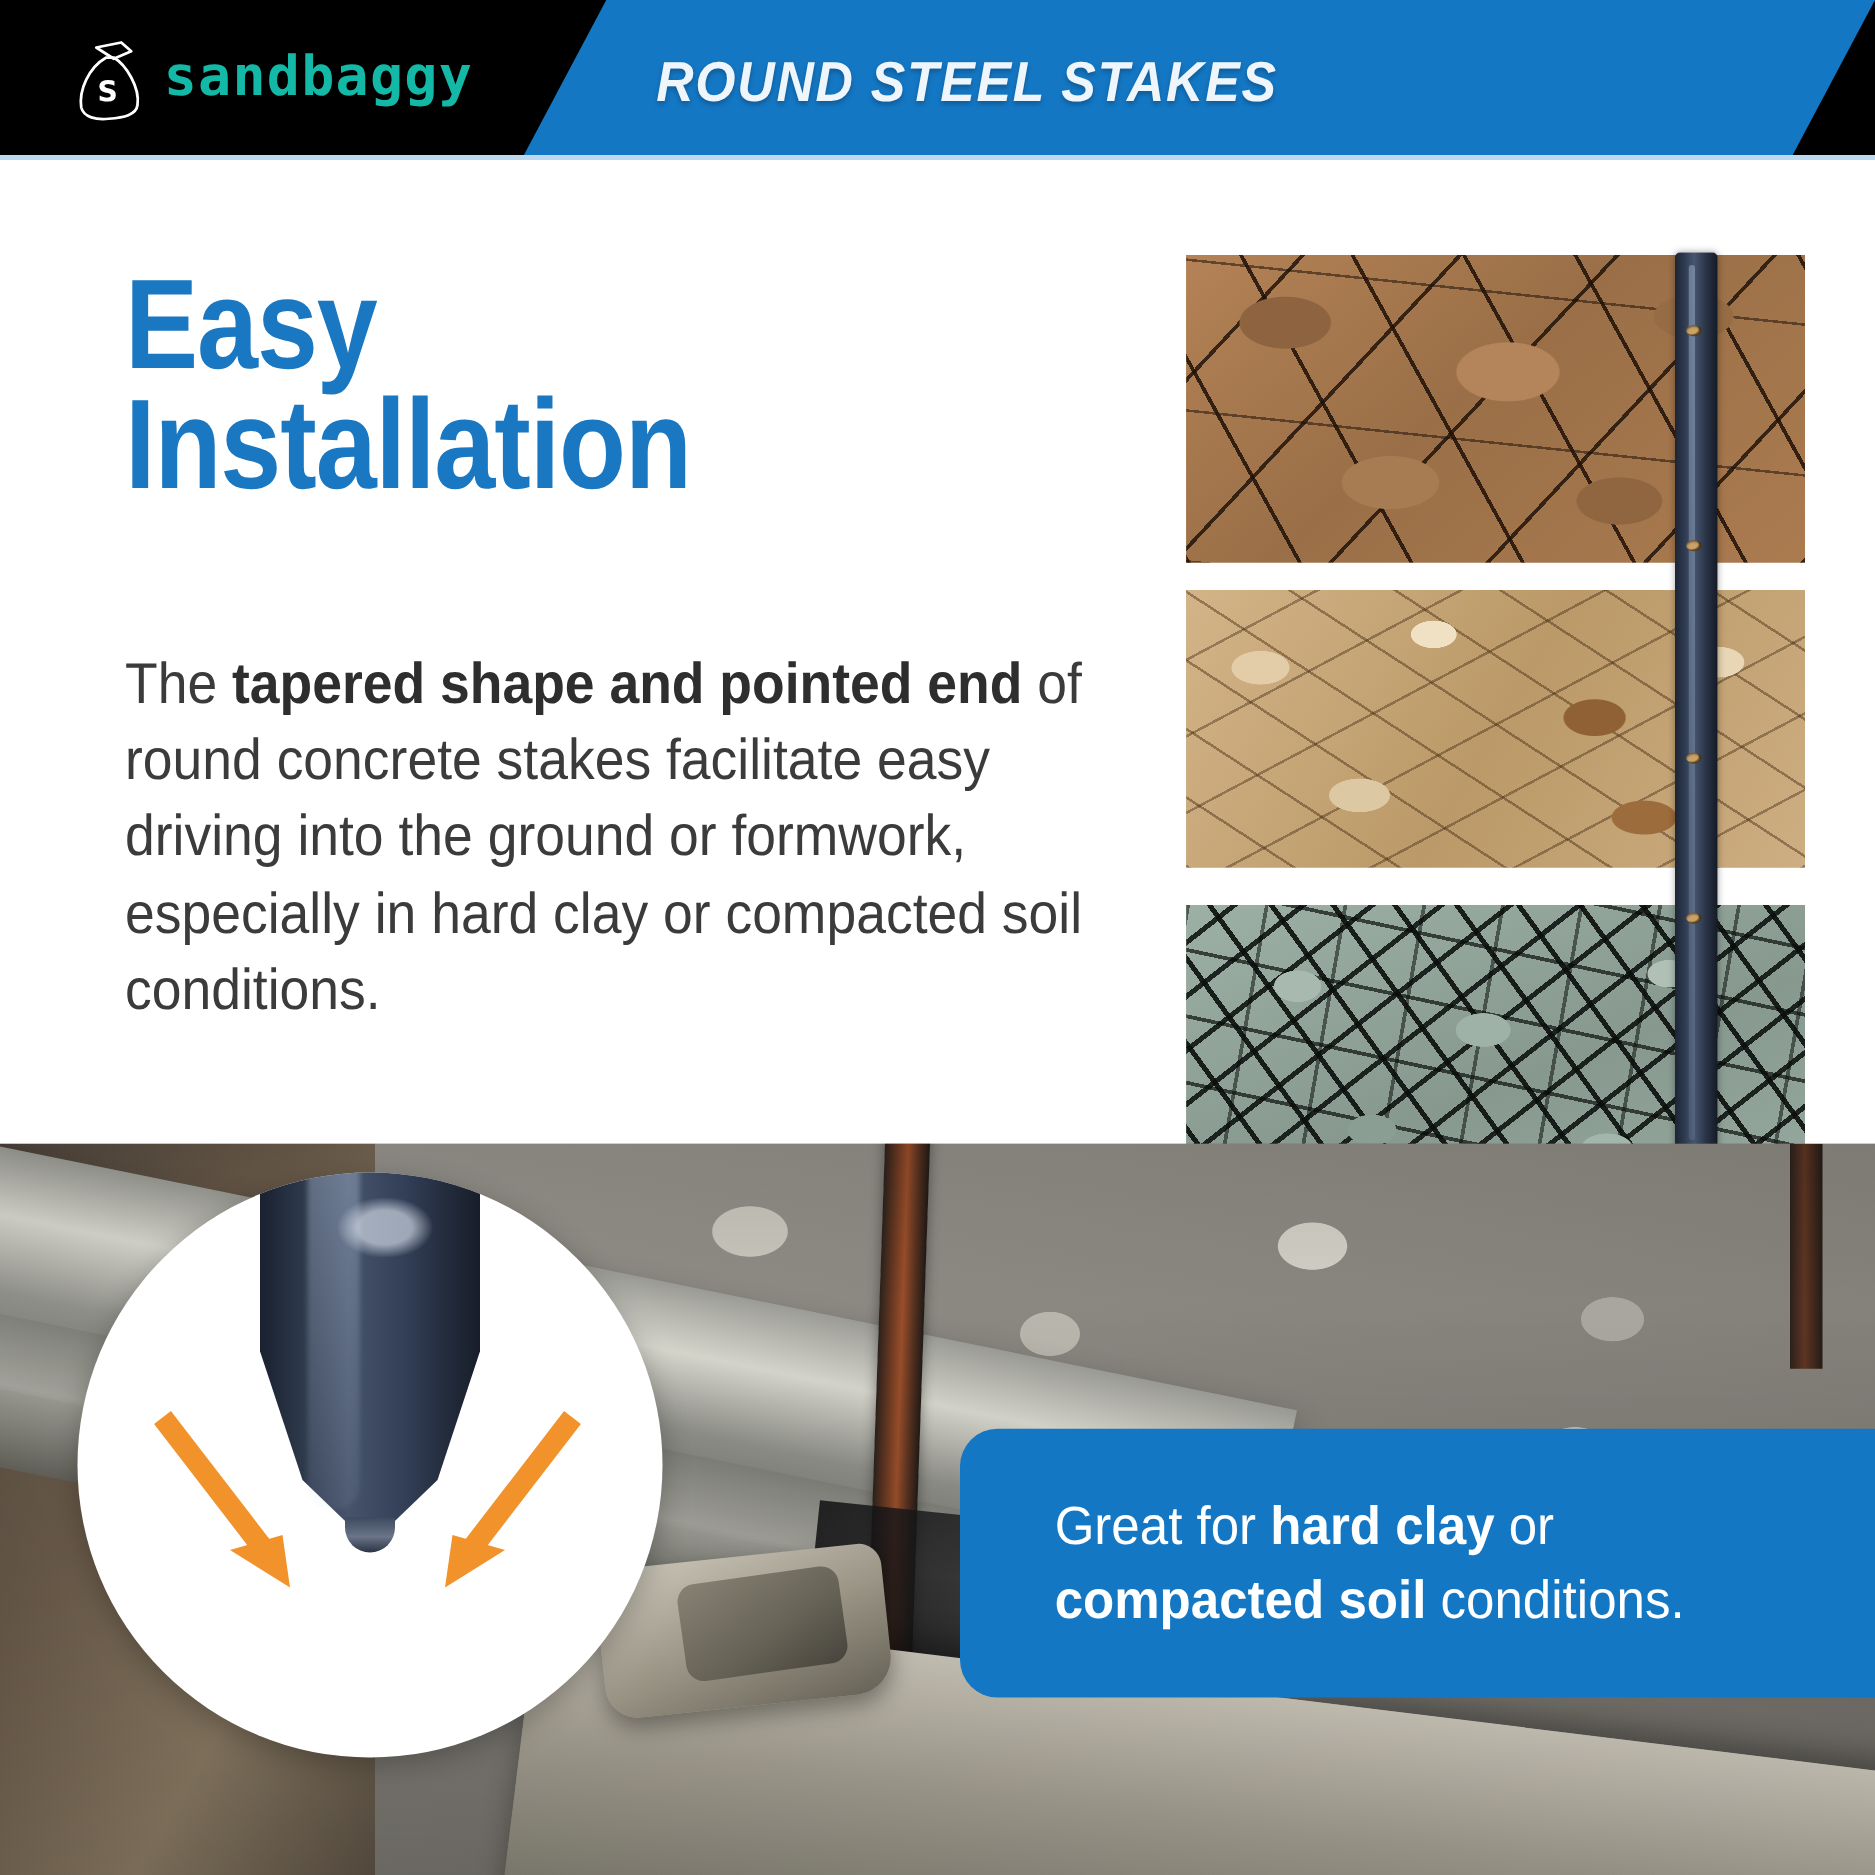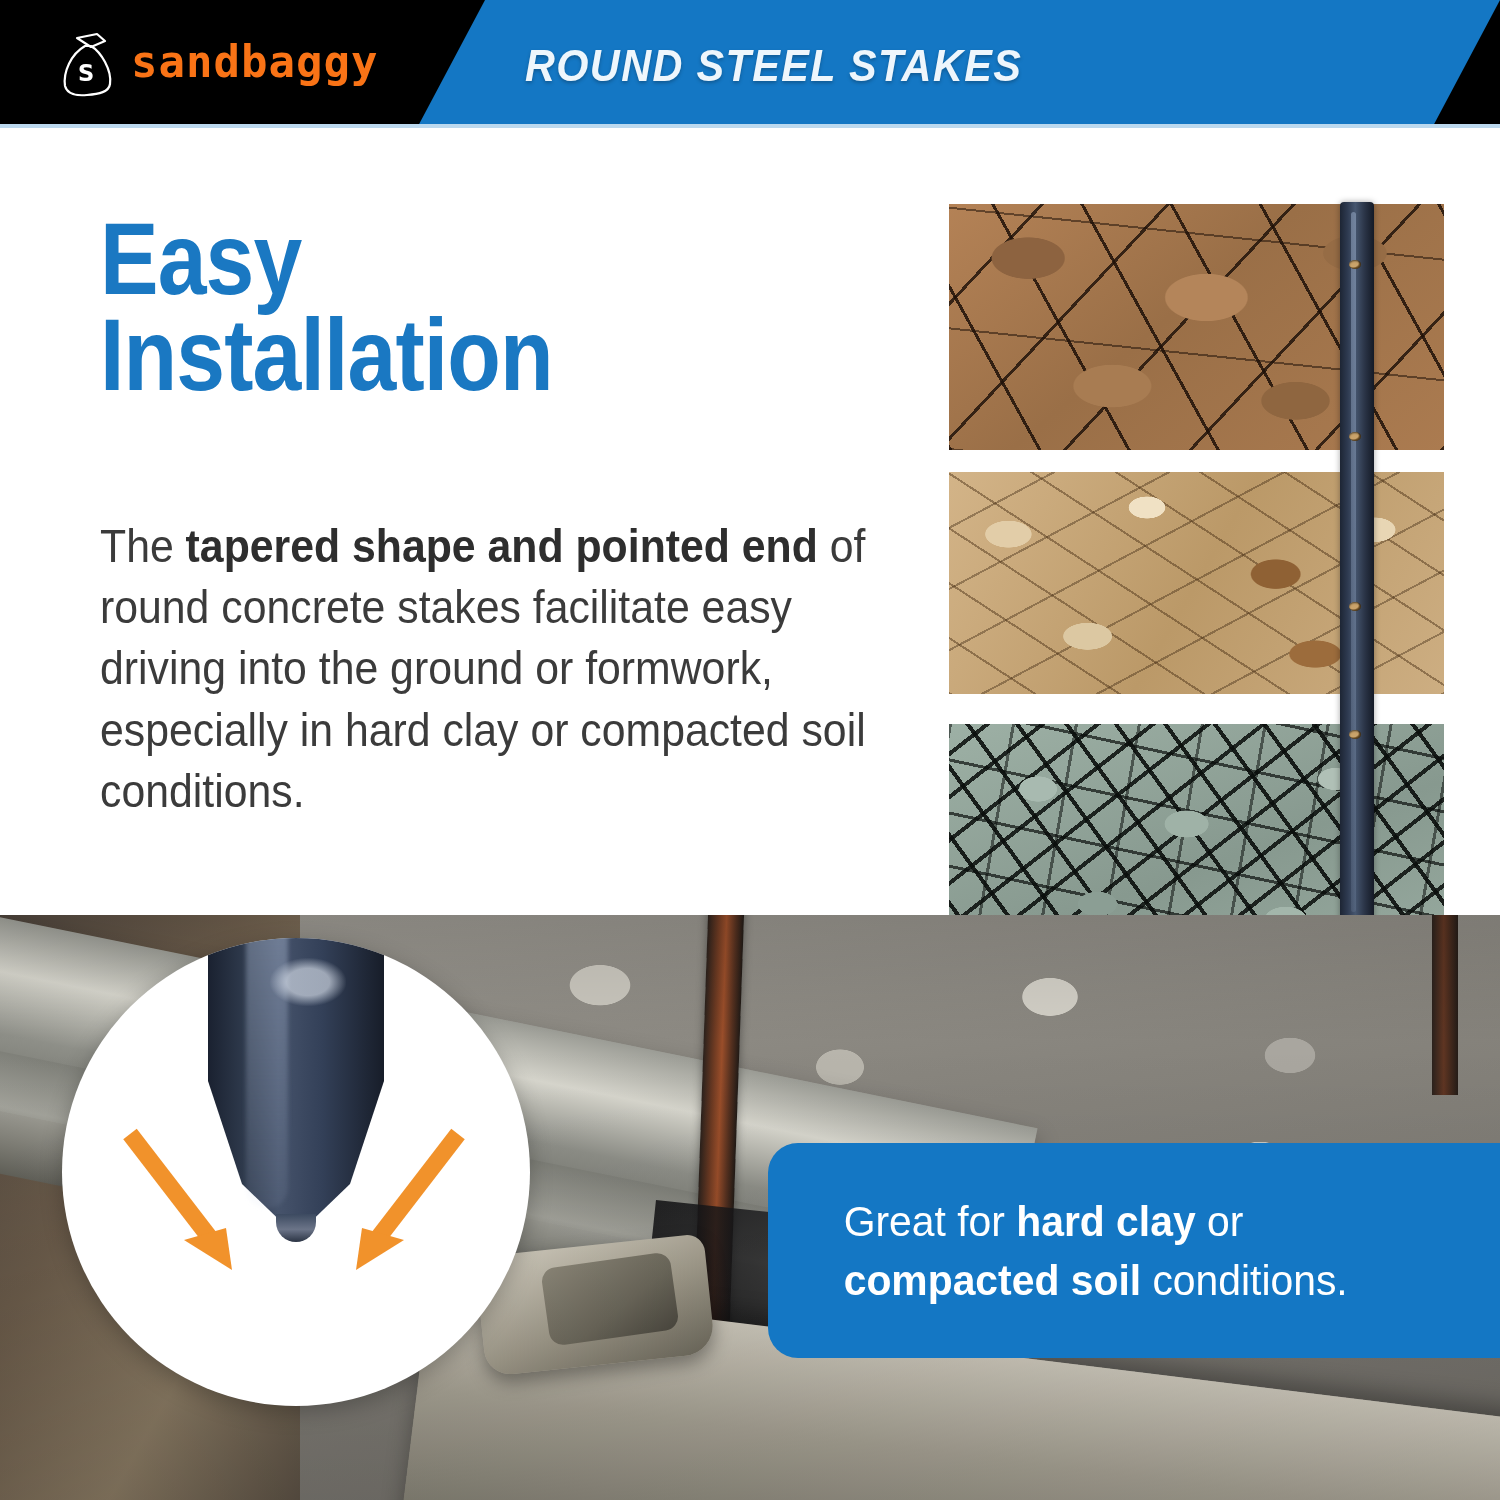--- a/index.html
+++ b/index.html
@@ -14,21 +14,21 @@
   .header{position:absolute;left:0;top:0;width:1500px;height:128px;background:#000;overflow:hidden;}
   .header-blue{
     position:absolute;left:0;top:0;width:1500px;height:128px;
     background:#1477c4;
     clip-path:polygon(485px 0, 1500px 0, 1432px 128px, 417px 128px);
   }
   .header-underline{position:absolute;left:0;top:124px;width:1500px;height:5px;background:#bcd9ef;}
   .logo-wrap{position:absolute;left:55px;top:22px;display:flex;align-items:center;gap:12px;}
   .bag-icon{width:64px;height:80px;display:block;}
   .brand{
-    color:#f97316;font-weight:bold;font-size:44px;letter-spacing:1px;
+    color:#14b8a6;font-weight:bold;font-size:44px;letter-spacing:1px;
     font-family:"DejaVu Sans Mono", monospace;
     text-transform:lowercase;line-height:1;
   }
   .header-title{
     position:absolute;left:525px;top:40px;
     color:#eef6fc;font-size:45px;font-style:italic;font-weight:bold;
     letter-spacing:1.5px;
     font-family:"Liberation Sans Narrow","Liberation Sans",sans-serif;
     transform:scaleX(.92);transform-origin:left center;
     text-shadow:0 2px 4px rgba(0,0,0,.25);

